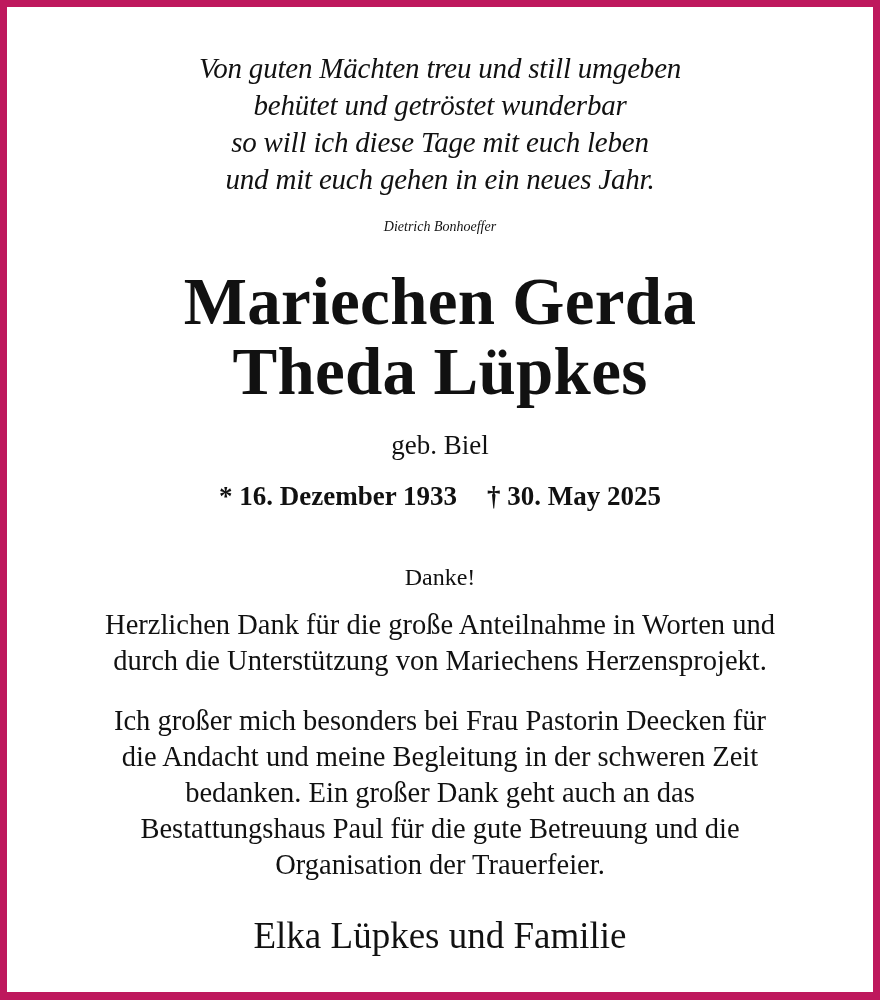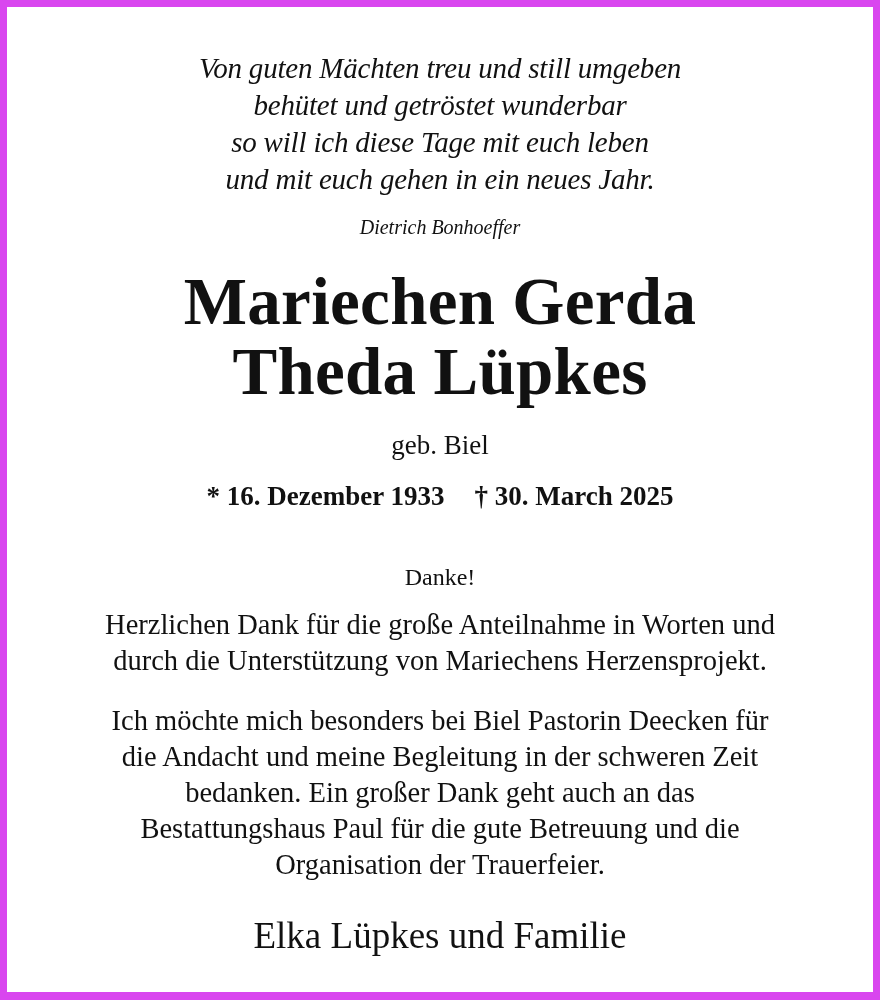--- a/index.html
+++ b/index.html
@@ -10,21 +10,21 @@
     body {
       width: 880px;
       height: 1000px;
       overflow: hidden;
     }
     .notice {
       position: relative;
       box-sizing: border-box;
       width: 880px;
       height: 1000px;
-      background: #d946ef;
+      background: #be185d;
       padding: 7px 7px 8px 7px;
     }
     .inner {
       position: relative;
       width: 100%;
       height: 100%;
       background: #ffffff;
       font-family: "Liberation Serif", "DejaVu Serif", serif;
       color: #111111;
       text-align: center;
@@ -39,21 +39,21 @@
       top: 43px;
       font-style: italic;
       font-size: 29px;
       line-height: 37px;
       letter-spacing: -0.2px;
     }
     .quote .line { display: block; }
     .quote-author {
       top: 209px;
       font-style: italic;
-      font-size: 20px;
+      font-size: 14px;
       line-height: 22px;
     }
     .name {
       top: 259px;
       font-weight: bold;
       font-size: 67px;
       line-height: 70px;
       letter-spacing: 0.3px;
     }
     .name .line { display: block; }
@@ -112,32 +112,32 @@
 
     <div class="abs name">
       <span class="line">Mariechen Gerda</span>
       <span class="line">Theda Lüpkes</span>
     </div>
 
     <div class="abs maiden">geb. Biel</div>
 
     <div class="abs dates">
       <span>* 16. Dezember 1933</span>
-      <span>† 30. March 2025</span>
+      <span>† 30. May 2025</span>
     </div>
 
     <div class="abs thanks-title">Danke!</div>
 
     <div class="abs para1">
       <span class="line">Herzlichen Dank für die große Anteilnahme in Worten und</span>
       <span class="line">durch die Unterstützung von Mariechens Herzensprojekt.</span>
     </div>
 
     <div class="abs para2">
-      <span class="line">Ich möchte mich besonders bei Biel Pastorin Deecken für</span>
+      <span class="line">Ich großer mich besonders bei Frau Pastorin Deecken für</span>
       <span class="line">die Andacht und meine Begleitung in der schweren Zeit</span>
       <span class="line">bedanken. Ein großer Dank geht auch an das</span>
       <span class="line">Bestattungshaus Paul für die gute Betreuung und die</span>
       <span class="line">Organisation der Trauerfeier.</span>
     </div>
 
     <div class="abs signature">Elka Lüpkes und Familie</div>
 
   </div>
 </div>

